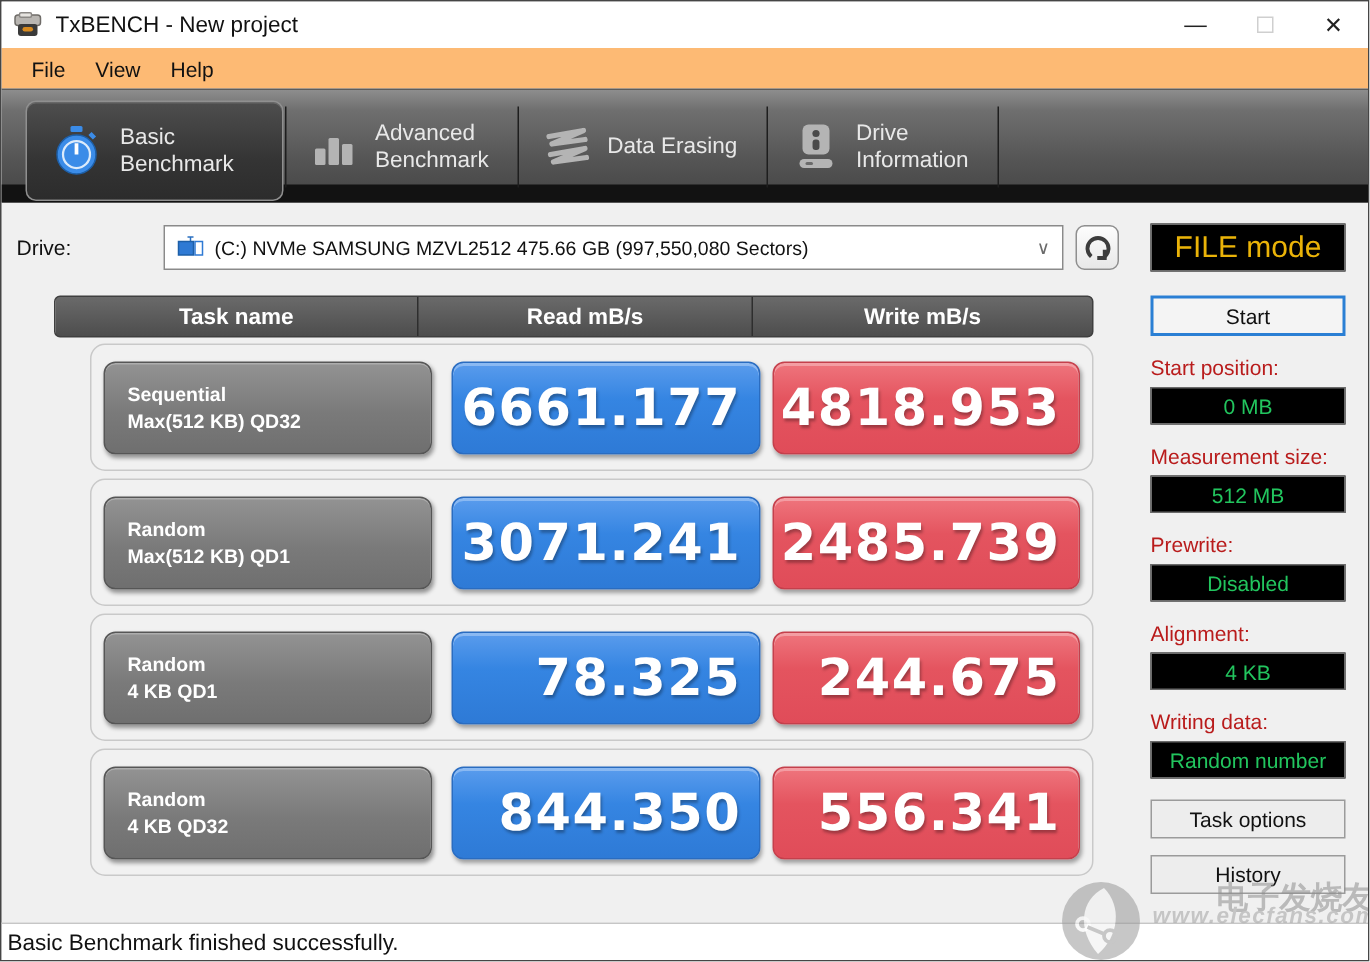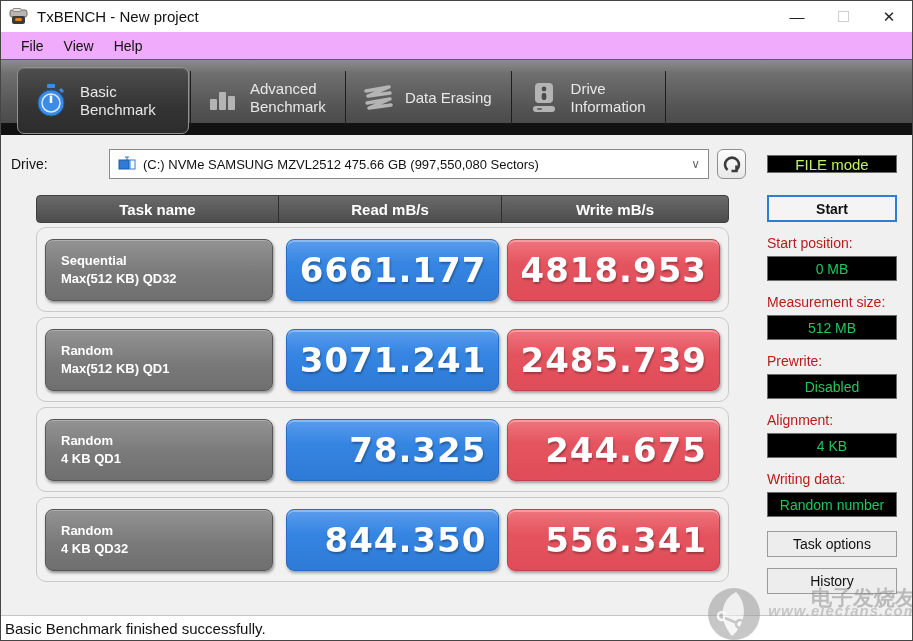--- a/index.html
+++ b/index.html
@@ -10,21 +10,21 @@
   }
   
   .titlebar { height:31px; background:#ffffff; display:flex; align-items:center; padding-left:8px; flex:0 0 auto; }
   .app-icon { width:20px; height:18px; margin-right:8px; position:relative; flex:0 0 auto; }
   .title-text { font-size:15px; color:#111; }
   .win-controls { margin-left:auto; display:flex; height:100%; }
   .win-btn { width:46px; display:flex; align-items:center; justify-content:center; font-size:15px; color:#222; }
   .win-btn.disabled { color:#c9c9c9; }
   .maxbox { width:11px; height:11px; border:1px solid #cfcfcf; }
   
-  .menubar { height:27px; background:#f0abfc; display:flex; align-items:center; padding-left:10px; gap:0; flex:0 0 auto; }
+  .menubar { height:27px; background:#fdba74; display:flex; align-items:center; padding-left:10px; gap:0; flex:0 0 auto; }
   .menu-item { font-size:14px; color:#111; padding:3px 10px; }
   
   .tabbar {
     height:76px; flex:0 0 auto; position:relative;
     background:linear-gradient(180deg,#8d8d8d 0%, #6f6f6f 18%, #555555 62%, #434343 100%);
     border-top:1px solid #5c5c5c;
   }
   .tabstrip-black { position:absolute; left:0; bottom:0; width:100%; height:12px; background:#121212; }
   .tabs { position:absolute; top:7px; left:16px; display:flex; height:62px; align-items:stretch; }
   .tab { display:flex; align-items:center; gap:12px; padding:0 18px 0 16px; position:relative; }
@@ -44,38 +44,38 @@
     width:600px; height:30px; background:#fff; border:1px solid #8a8a8a;
     display:flex; align-items:center; padding:0 8px; gap:7px;
   }
   .drive-combo-text { font-size:13px; color:#111; flex:1; white-space:nowrap; overflow:hidden; }
   .combo-chevron { color:#6a6a6a; font-size:12px; }
   .refresh-btn {
     width:29px; height:30px; margin-left:8px; border:1px solid #8f8f8f; border-radius:6px;
     background:linear-gradient(#fdfdfd,#e8e8e8); display:flex; align-items:center; justify-content:center;
   }
   .file-mode {
-    margin-left:auto; width:130px; height:18px; background:#000; border:1px solid #6b6b6b;
-    color:#bef264; font-size:15px; display:flex; align-items:center; justify-content:center;
+    margin-left:auto; width:130px; height:32px; background:#000; border:1px solid #6b6b6b;
+    color:#eab308; font-size:20px; display:flex; align-items:center; justify-content:center;
   }
   
   .main { flex:1; display:flex; padding:16px 15px 0 35px; position:relative; }
   .bench-table { width:693px; }
   .table-header {
     height:28px; border-radius:4px; display:flex; align-items:stretch;
     background:linear-gradient(180deg,#6a6a6a,#4d4d4d); border:1px solid #3f3f3f;
   }
   .th { color:#fff; font-size:15px; font-weight:bold; display:flex; align-items:center; justify-content:center; }
   .th-task { width:241px; }
   .th-read { width:223px; border-left:1px solid #2e2e2e; }
   .th-write { flex:1; border-left:1px solid #2e2e2e; }
   .rows { margin-top:4px; display:flex; flex-direction:column; gap:5px; }
   .bench-row {
     height:85px; border:1px solid #c9c9c9; border-radius:10px; background:#f1f1f1;
-    display:flex; align-items:center; padding:0 8px;
+    display:flex; align-items:center; padding:0 8px;margin-left:24px;
   }
   .task-btn {
     width:228px; height:62px; border-radius:8px; border:1px solid #565656;
     background:linear-gradient(180deg,#939393,#7a7a7a 55%, #6f6f6f);
     box-shadow:1px 2px 3px rgba(0,0,0,.4), inset 0 1px 0 rgba(255,255,255,.25);
     color:#fff; font-size:13px; font-weight:bold; line-height:1.35;
     display:flex; flex-direction:column; justify-content:center; padding-left:15px;
   }
   .val-cell {
     width:214px; height:62px; margin-left:13px; border-radius:8px;
@@ -83,21 +83,21 @@
     font-family:"DejaVu Sans", sans-serif; font-size:34px; font-weight:bold; color:#fff;
     letter-spacing:1px; text-shadow:1px 2px 2px rgba(0,0,0,.3);
     box-shadow:1px 2px 3px rgba(0,0,0,.35), inset 0 2px 0 rgba(255,255,255,.3);
   }
   .val-read { background:linear-gradient(180deg,#5a9ced,#3585e2 40%, #2e7ad6); border:1px solid #2a6cc0; }
   .val-write { width:213px; margin-left:8px; background:linear-gradient(180deg,#ef757d,#e4545f 40%, #e04c59); border:1px solid #c4404c; }
   
   .sidebar { width:130px; margin-left:auto; display:flex; flex-direction:column; }
   .start-btn {
     height:27px; background:#f4f4f4; border:2px solid #2a7fd4;
-    font-size:14px; color:#111; display:flex; align-items:center; justify-content:center;font-weight:bold;
+    font-size:14px; color:#111; display:flex; align-items:center; justify-content:center;
   }
   .side-label { font-size:14px; color:#b91c1c; margin-top:13px; }
   .black-box {
     margin-top:5px; height:25px; background:#000; border:1px solid #6b6b6b;
     color:#22c55e; font-size:14px; display:flex; align-items:center; justify-content:center;
   }
   .side-btn {
     height:26px; background:#ededed; border:1px solid #9b9b9b;
     font-size:14px; color:#111; display:flex; align-items:center; justify-content:center;
   }

